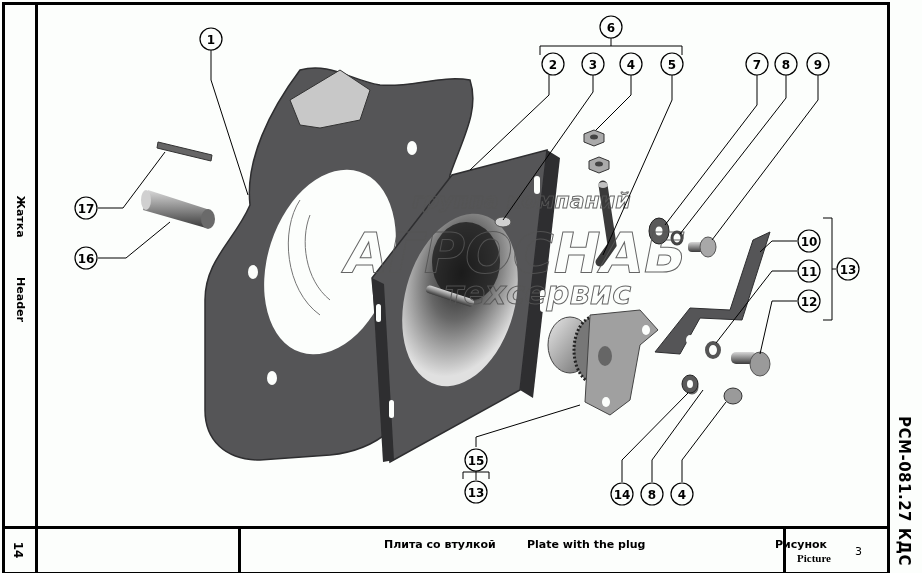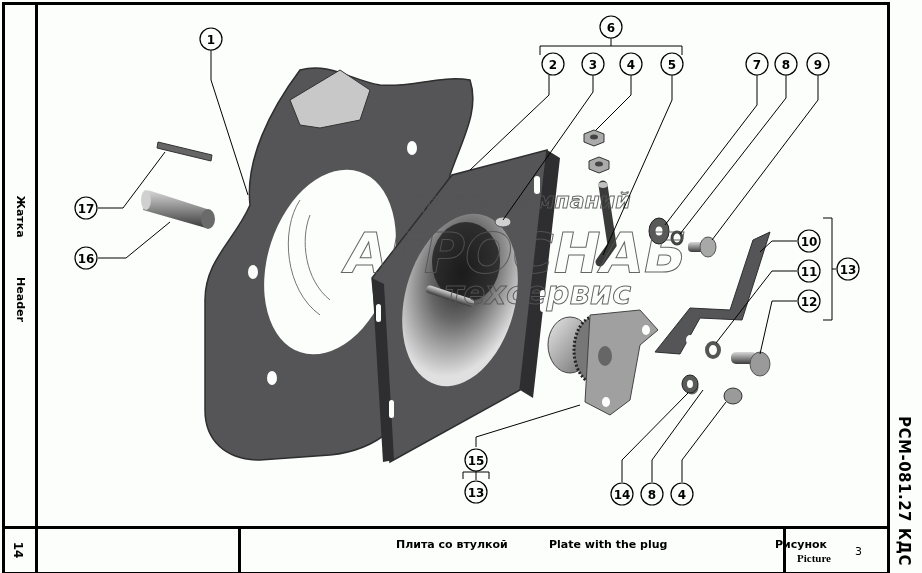--- a/index.html
+++ b/index.html
@@ -10,22 +10,22 @@
   .left-strip { position: absolute; left: 35px; top: 2px; width: 3px; height: 570px; background: #000; }
   .title-line { position: absolute; left: 2px; top: 526px; width: 886px; height: 3px; background: #000; }
   .tb-div1 { position: absolute; left: 238px; top: 526px; width: 3px; height: 46px; background: #000; }
   .tb-div2 { position: absolute; left: 783px; top: 526px; width: 3px; height: 46px; background: #000; }
   .vtext { position: absolute; transform-origin: center center; font-weight: bold; white-space: nowrap; }
   .side-ru { left: -10px; top: 210px; width: 60px; text-align: center; font-size: 11px; transform: rotate(90deg); }
   .side-en { left: -10px; top: 293px; width: 60px; text-align: center; font-size: 11px; transform: rotate(90deg); }
   .page-num { left: 0px; top: 543px; width: 36px; text-align: center; font-size: 12px; transform: rotate(90deg); }
   .doc-code { left: 834px; top: 477px; width: 140px; text-align: center; font-size: 15px; transform: rotate(90deg); letter-spacing: 0.5px; }
   .tb-text { position: absolute; font-weight: bold; font-size: 11px; white-space: nowrap; }
-  .cap-ru { left: 396px; top: 538px; }
-  .cap-en { left: 527px; top: 538px; margin-left: 22px; }
+  .cap-ru { left: 384px; top: 538px; }
+  .cap-en { left: 527px; top: 538px; }
   .pic-ru { left: 775px; top: 538px; }
   .pic-en { left: 797px; top: 552px; font-family: Liberation Serif, serif; }
   .pic-no { left: 855px; top: 545px; font-weight: normal; }
   svg.drawing { position: absolute; left: 38px; top: 5px; }
   .callout text { font-family: "DejaVu Sans", sans-serif; font-weight: bold; font-size: 12px; }
   .wm text { font-family: "DejaVu Sans", sans-serif; }
 </style>
 </head>
 <body>
 

